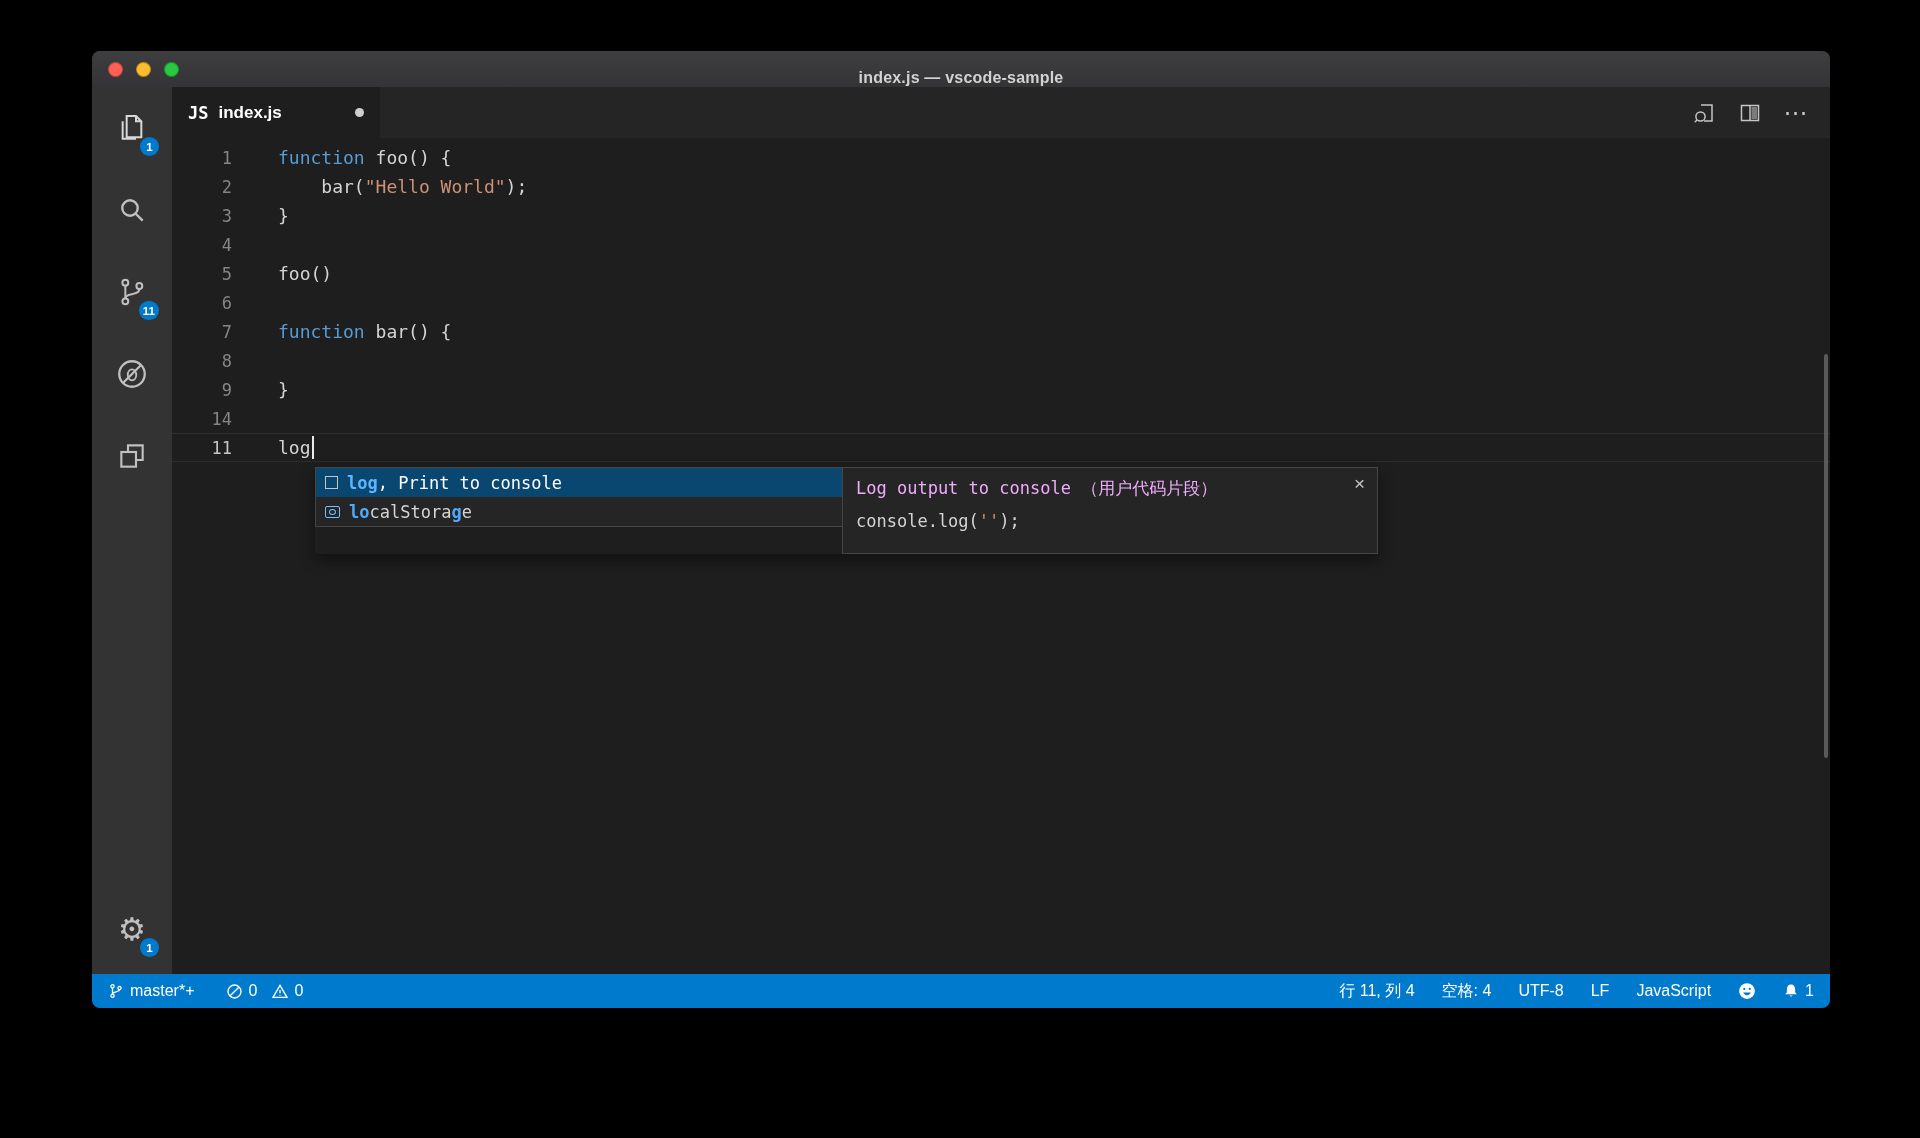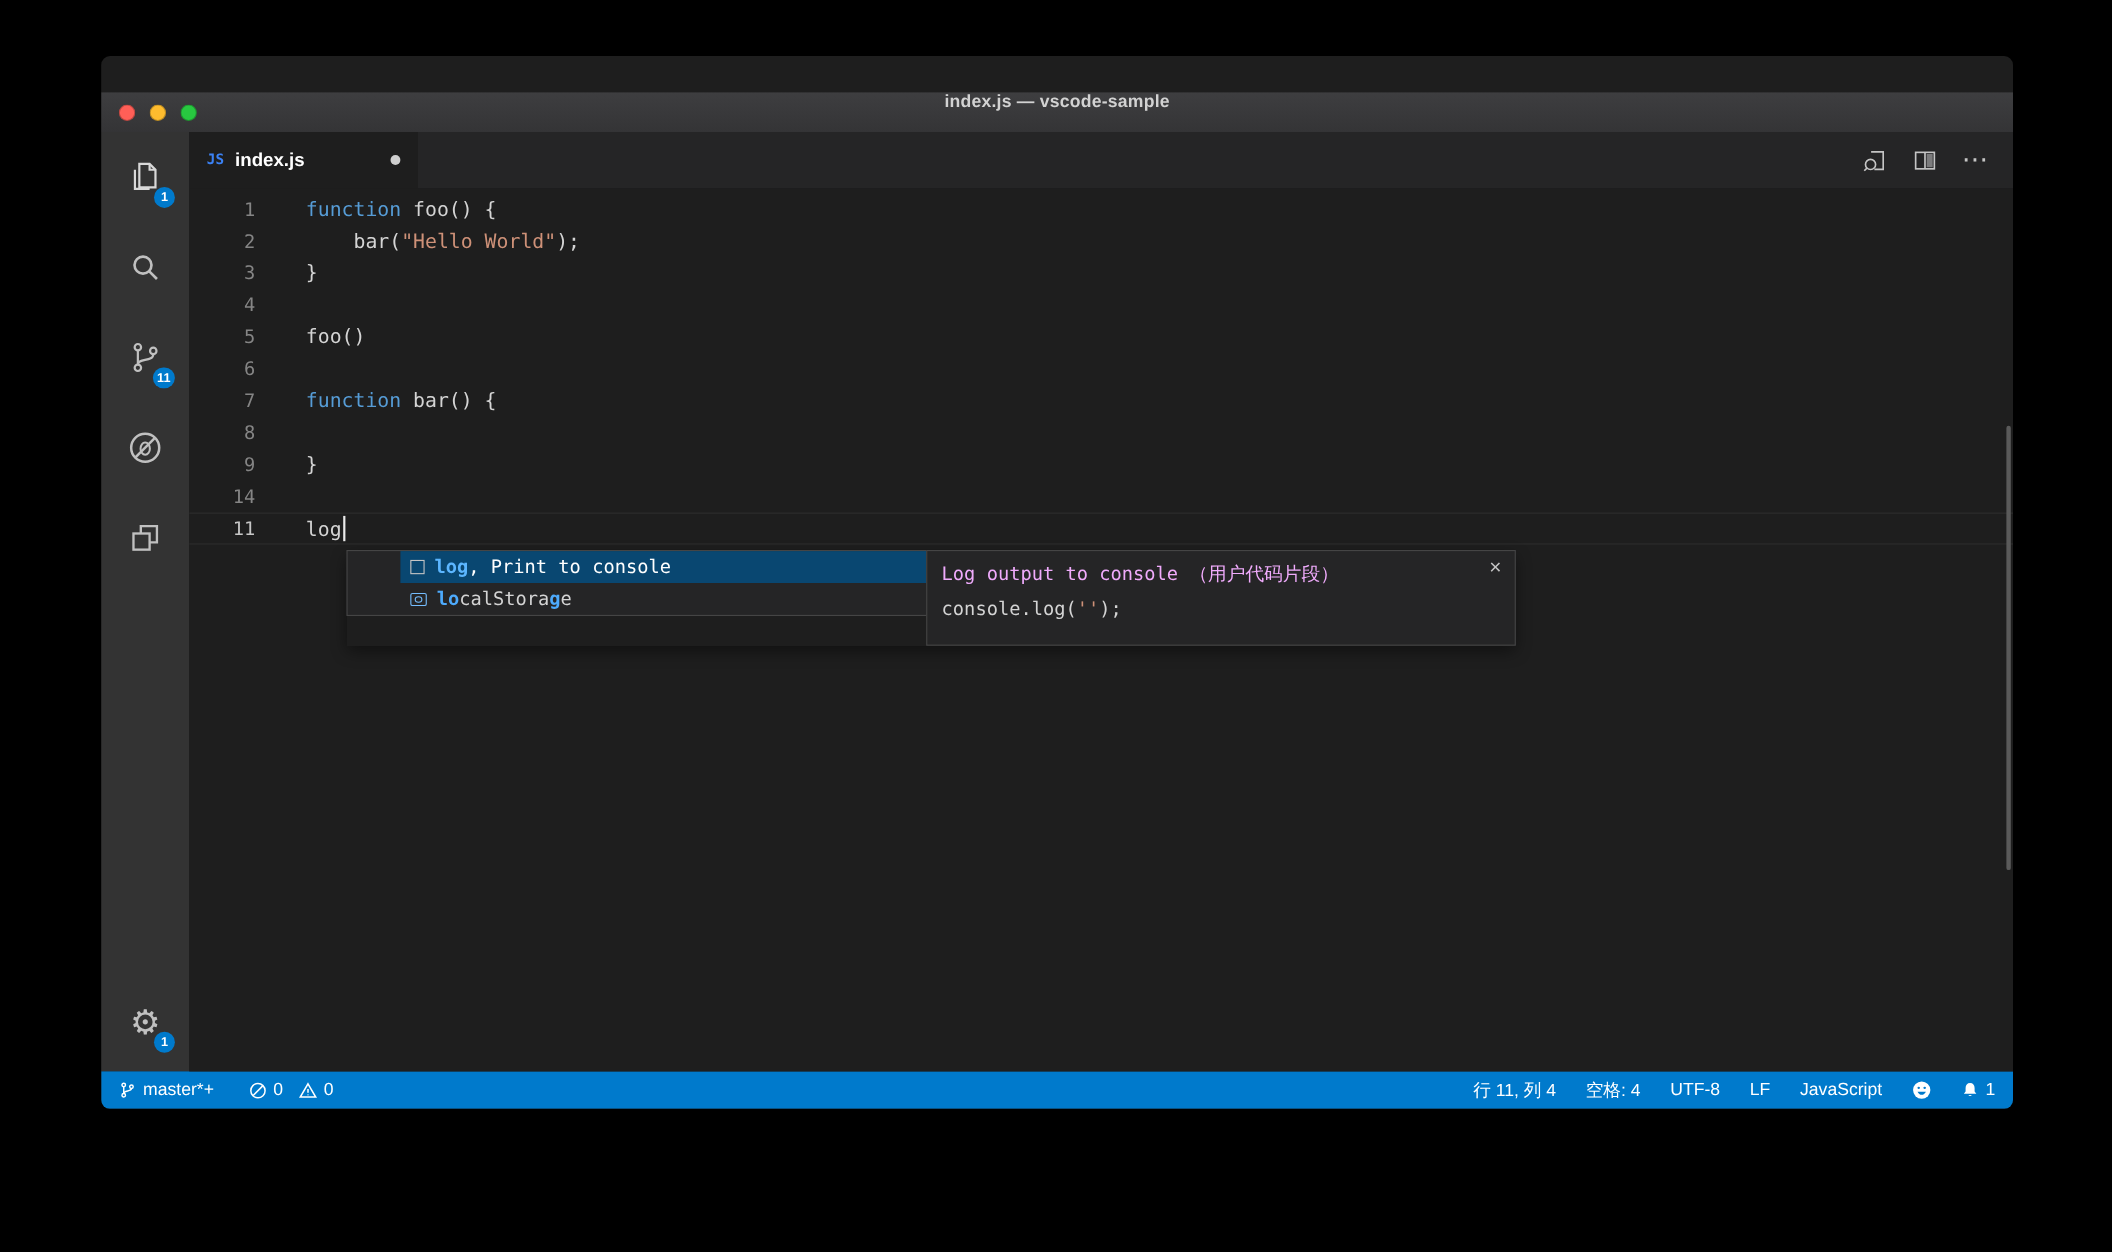--- a/index.html
+++ b/index.html
@@ -2,60 +2,60 @@
 <html><head>
 <meta charset="utf-8">
 <style>
   html,body{margin:0;padding:0;background:#000;width:1920px;height:1138px;overflow:hidden;
     font-family:"Liberation Sans","DejaVu Sans",sans-serif;-webkit-font-smoothing:antialiased;}
   .stage{position:relative;width:1920px;height:1138px;background:#000;}
   .window{position:absolute;left:92px;top:51px;width:1738px;height:957px;background:#1e1e1e;
     border-radius:8px;overflow:hidden;display:flex;flex-direction:column;box-shadow:0 22px 70px rgba(0,0,0,.7);}
   
   .titlebar{height:36px;flex:0 0 36px;background:linear-gradient(#3e3e40,#343436);display:flex;
-    align-items:flex-start;justify-content:center;position:relative;margin-top:33px;}
+    align-items:flex-end;justify-content:center;position:relative;}
   .traffic{position:absolute;left:16px;top:0;height:100%;display:flex;align-items:center;gap:13px;}
   .tl{width:15px;height:15px;border-radius:50%;display:inline-block;border:1px solid rgba(0,0,0,.25);box-sizing:border-box;}
   .tl.close{background:#ff5f57;} .tl.min{background:#febc2e;} .tl.max{background:#28c840;}
   .title{color:#d2d2d2;font-size:16px;font-weight:600;letter-spacing:.2px;}
   
   .main{flex:1;display:flex;min-height:0;}
   .activitybar{width:80px;flex:0 0 80px;background:#333333;display:flex;flex-direction:column;justify-content:space-between;}
   .ab-item{height:82px;display:flex;align-items:center;justify-content:center;position:relative;cursor:pointer;}
   .ab-item svg{display:block;}
   .badge{position:absolute;bottom:13px;right:13px;min-width:19px;height:19px;padding:0 4px;box-sizing:border-box;
     border-radius:10px;background:#007acc;color:#fff;font-size:11.5px;font-weight:700;
     display:flex;align-items:center;justify-content:center;}
   .gear-glyph{font-size:31px;color:#c0c0c0;line-height:1;}
   .ab-bottom{margin-bottom:4px;}
   
   .editor-col{flex:1;display:flex;flex-direction:column;min-width:0;}
   .tabbar{height:51px;flex:0 0 51px;background:#252526;display:flex;justify-content:space-between;align-items:stretch;}
   .tab{width:208px;background:#1e1e1e;display:flex;align-items:center;gap:10px;padding:0 16px;box-sizing:border-box;cursor:pointer;}
-  .js-badge{color:#3b82f6;font-family:"DejaVu Sans Mono",monospace;font-size:13px;font-weight:700;}
+  .js-badge{color:#ffffff;font-family:"DejaVu Sans Mono",monospace;font-size:17px;font-weight:700;}
   .tab-label{color:#ffffff;font-size:17px;font-weight:600;}
   .mod-dot{width:9px;height:9px;border-radius:50%;background:#cfcfcf;margin-left:auto;}
   .tab-actions{display:flex;align-items:center;gap:10px;padding-right:16px;}
   .ta-btn{width:36px;height:36px;display:flex;align-items:center;justify-content:center;cursor:pointer;border-radius:4px;}
   .more-glyph{color:#c5c5c5;font-size:24px;line-height:10px;letter-spacing:1px;}
   
   .editor{flex:1;background:#1e1e1e;position:relative;overflow:hidden;padding-top:5px;
     font-family:"DejaVu Sans Mono","Liberation Mono",monospace;}
   .code-line{display:flex;height:29px;box-sizing:border-box;align-items:center;font-size:18px;}
   .code-line.current{border-top:1px solid #2d2d2d;border-bottom:1px solid #2d2d2d;}
   .ln{width:86px;flex:0 0 86px;padding-right:26px;box-sizing:border-box;text-align:right;color:#858585;font-size:17px;}
   .code-line.current .ln{color:#c6c6c6;}
   .lc{padding-left:20px;white-space:pre;color:#d4d4d4;}
   .tok.kw{color:#569cd6;} .tok.str{color:#ce9178;} .tok.txt{color:#d4d4d4;}
   .caret{display:inline-block;width:2px;height:23px;background:#eaeaea;vertical-align:-5px;margin-left:1px;}
   .scroll-thumb{position:absolute;right:2px;top:216px;width:4px;height:404px;background:#5a5a5a;border-radius:2px;cursor:pointer;}
   
   .suggest{position:absolute;left:143px;top:329px;display:flex;align-items:flex-start;z-index:6;
     box-shadow:0 6px 14px rgba(0,0,0,.45);}
-  .suggest-list{width:528px;background:#252526;border:1px solid #454545;box-sizing:border-box;padding-left:48px;}
+  .suggest-list{width:528px;background:#252526;border:1px solid #454545;box-sizing:border-box;}
   .suggest-item{height:29px;display:flex;align-items:center;gap:9px;padding:0 9px;cursor:pointer;
     font-size:17px;color:#d4d4d4;white-space:pre;}
   .suggest-item.selected{background:#094771;color:#ffffff;}
   .match{color:#4daafc;font-weight:700;}
   .suggest-item.selected .match{color:#5cb6ff;}
   .kind-icon{flex:0 0 auto;display:inline-block;box-sizing:border-box;}
   .kind-icon.snippet{width:13px;height:13px;border:1.7px solid #c5c5c5;}
   .kind-icon.property{width:15px;height:12px;border:1.7px solid #75beff;border-radius:2px;position:relative;}
   .kind-icon.property::after{content:"";position:absolute;left:3px;top:2px;width:5px;height:4px;border:1.3px solid #75beff;border-radius:50%;}
   .suggest-detail{width:536px;height:87px;background:#252526;border:1px solid #454545;box-sizing:border-box;

